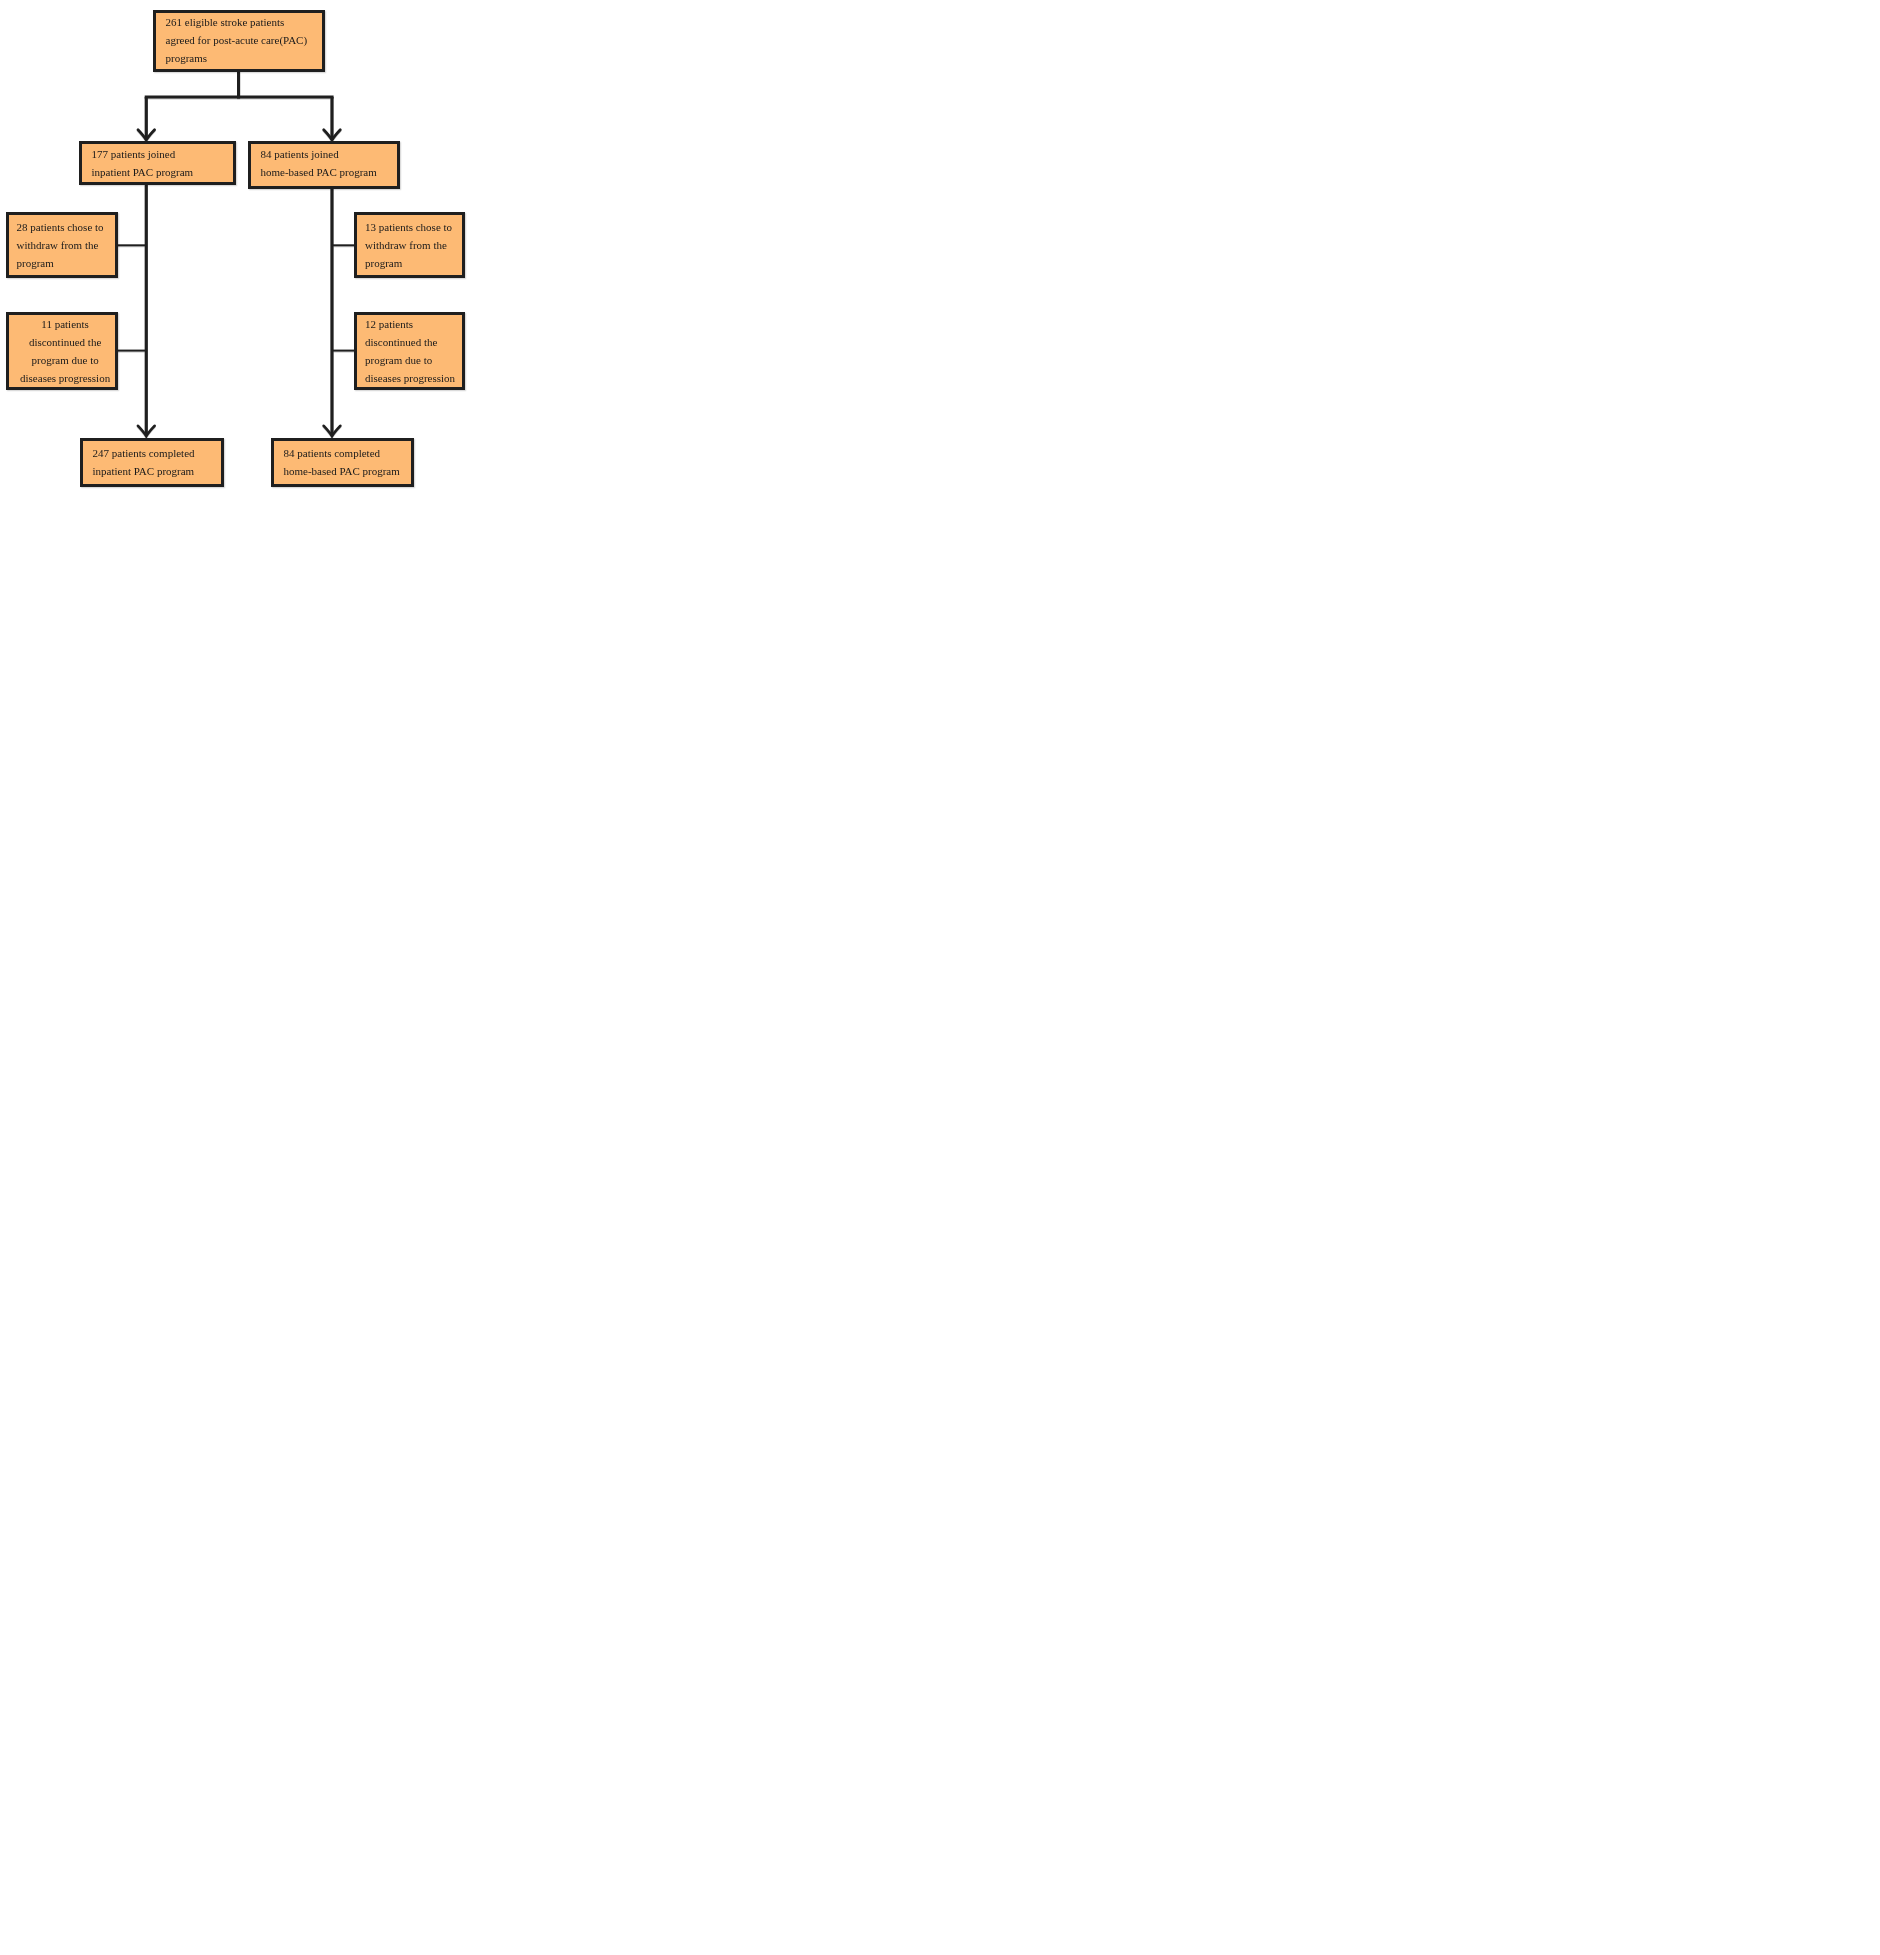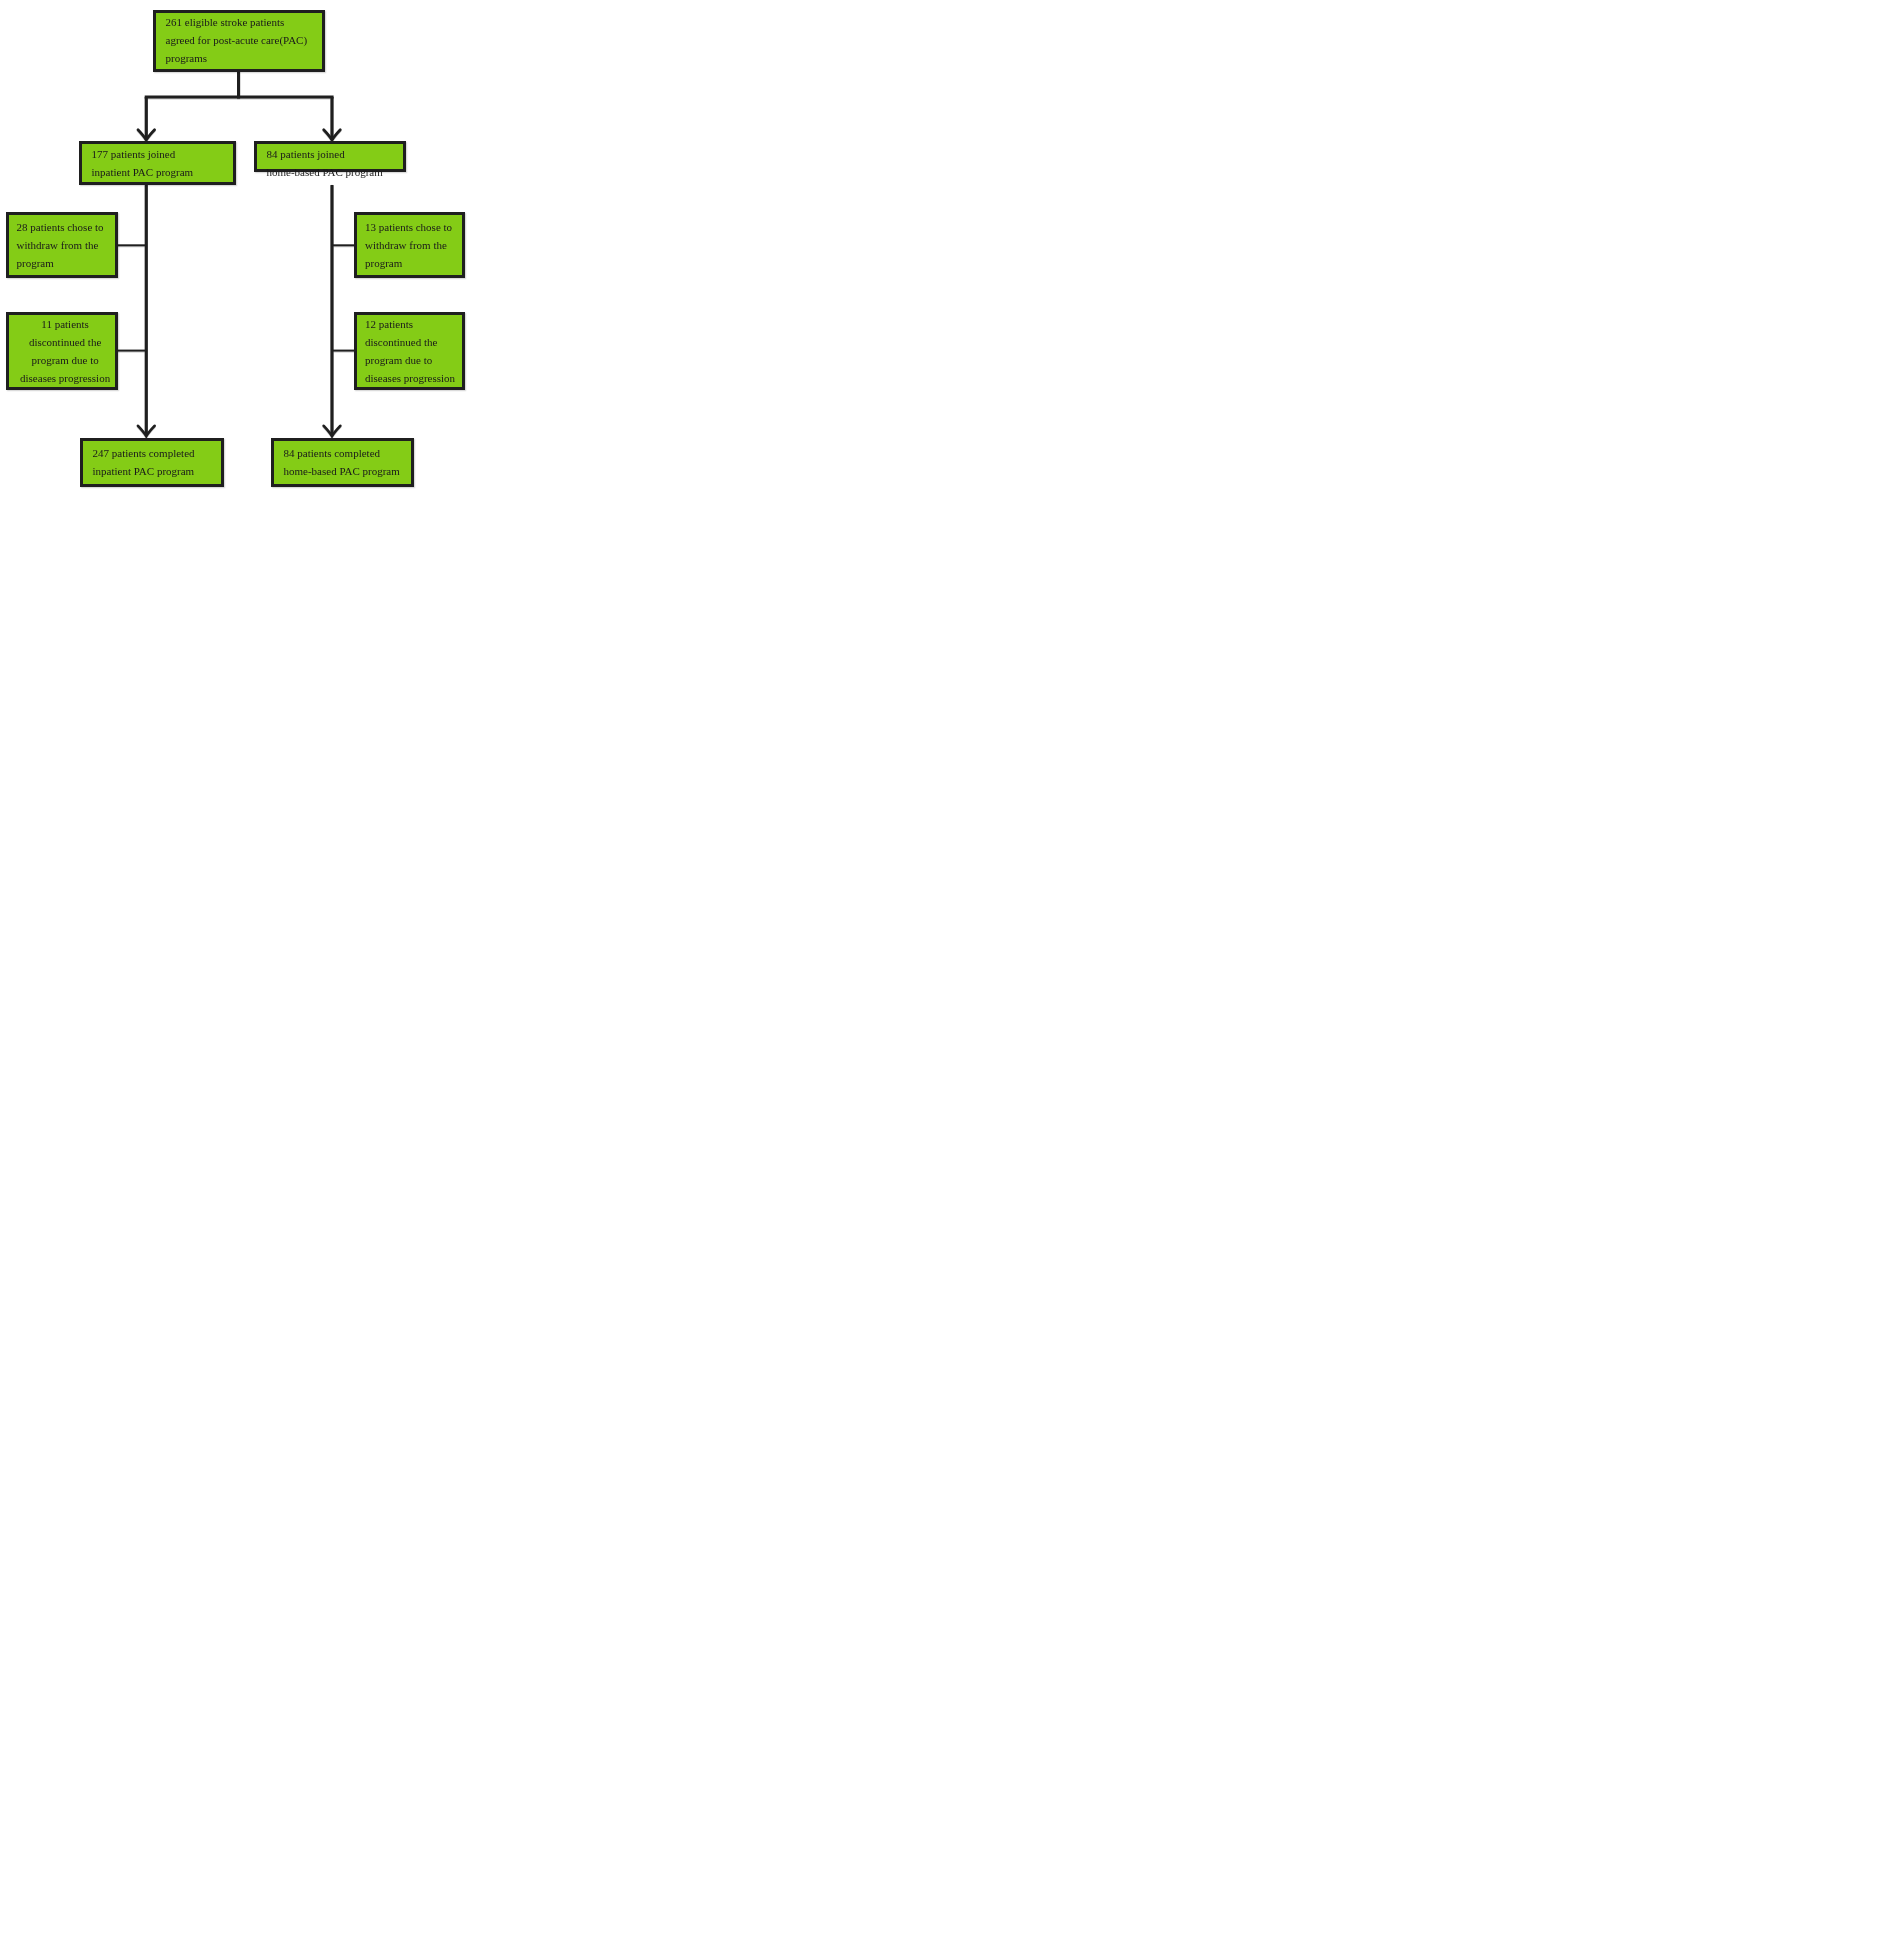--- a/index.html
+++ b/index.html
@@ -10,29 +10,29 @@
     font-family:"Liberation Serif","DejaVu Serif",serif;
     color:#1a1a1a;
     overflow:hidden;
   }
   .wires{position:absolute;left:0;top:0;width:470px;height:489px;
     filter:drop-shadow(0.8px 1.2px 0.6px rgba(0,0,0,0.22));}
   .box{
     position:absolute;
     box-sizing:border-box;
     border:3.5px solid #1f1f1f;
-    background:#84cc16;
+    background:#fdba74;
     font-size:11px;
     line-height:18px;
     box-shadow:0.8px 1.2px 1.2px rgba(0,0,0,0.18);
   }
   .ln{white-space:nowrap;}
   .b-source            {left:153px; top:9.5px;   width:172px; height:62px; padding:0.8px 2.4px 0 9.5px;}
   .b-inpatient-joined  {left:79px; top:141px;  width:157px; height:44px; padding:0.8px 1.6px 0 9.5px;}
-  .b-home-joined       {left:254px; top:141px;  width:152px; height:31px; padding:0.8px 1.6px 0 9.5px;}
+  .b-home-joined       {left:248px; top:141px;  width:152px; height:48px; padding:0.8px 1.6px 0 9.5px;}
   .b-inpatient-withdraw{left:5.5px;  top:212px;  width:112px; height:66px; padding:2.8px 0.8px 0 8px;}
   .b-home-withdraw     {left:354px; top:212px;  width:111px; height:66px; padding:2.8px 0.8px 0 8px;}
   .b-inpatient-disc    {left:5.5px;  top:312px;  width:112px; height:78px; padding:0 0.8px 0 8px;text-align:center;}
   .b-home-disc         {left:354px; top:312px;  width:111px; height:78px; padding:0 0.8px 0 8px;}
   .b-inpatient-complete{left:80px; top:438px; width:144px; height:49px; padding:3.2px 1.6px 0 9.5px;}
   .b-home-complete     {left:271px; top:438px; width:143px; height:49px; padding:3.2px 1.6px 0 9.5px;}
 </style>
 </head>
 <body>
 

